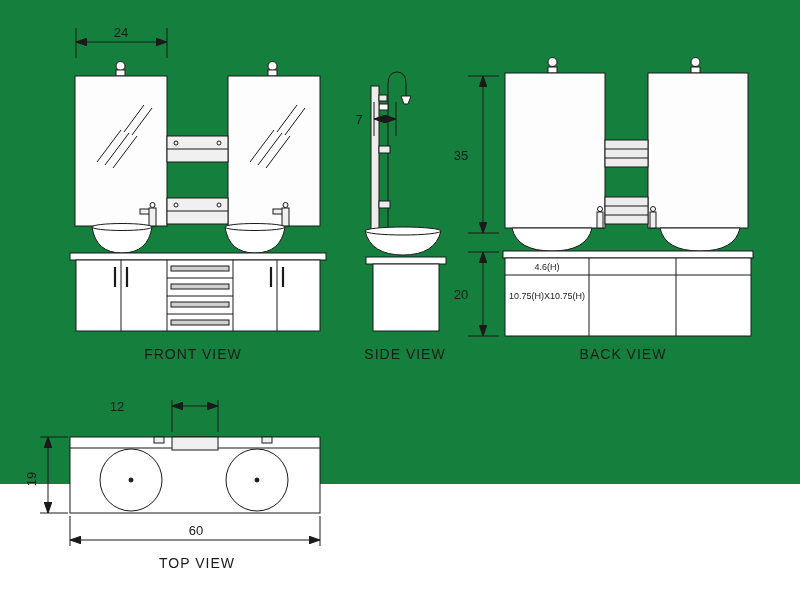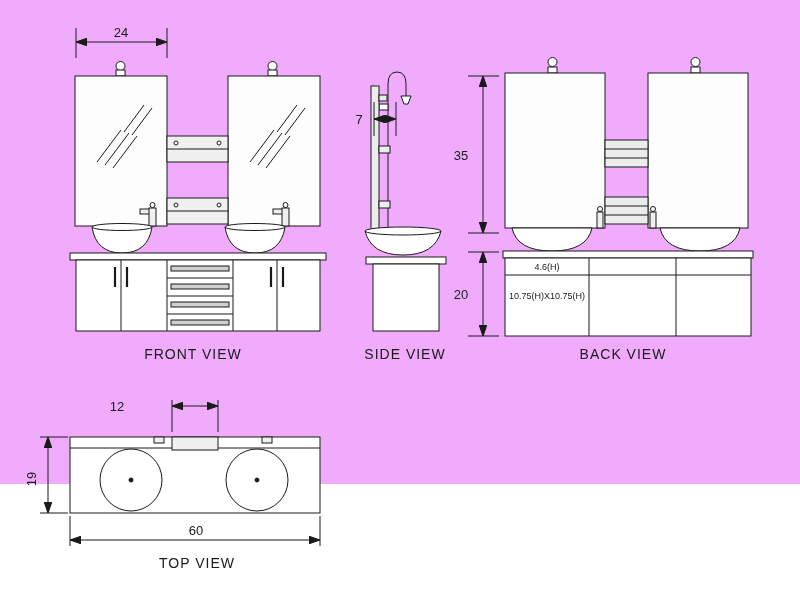--- a/index.html
+++ b/index.html
@@ -1,18 +1,18 @@
 <!DOCTYPE html>
 <html><head>
 <meta charset="utf-8">
 <style>
   * { margin:0; padding:0; box-sizing:border-box; }
   html,body { width:800px; height:600px; background:#ffffff; overflow:hidden;
               font-family:"Liberation Sans", sans-serif; }
-  .canvas { width:800px; height:484px; background:#f0abfc; }
+  .canvas { width:800px; height:484px; background:#15803d; }
   svg { display:block; }
   svg line, svg rect, svg circle, svg ellipse, svg path, svg polygon {
     stroke:#1a1a1a; stroke-width:1;
   }
   .thick { stroke-width:2.2; }
   .nofill { fill:none; }
   svg text { stroke:none; fill:#1a1a1a; }
   .viewlbl { font-size:14px; letter-spacing:1px; text-anchor:middle; }
   .dimtxt  { font-size:13px; text-anchor:middle; }
   .small   { font-size:9px;  text-anchor:middle; }

